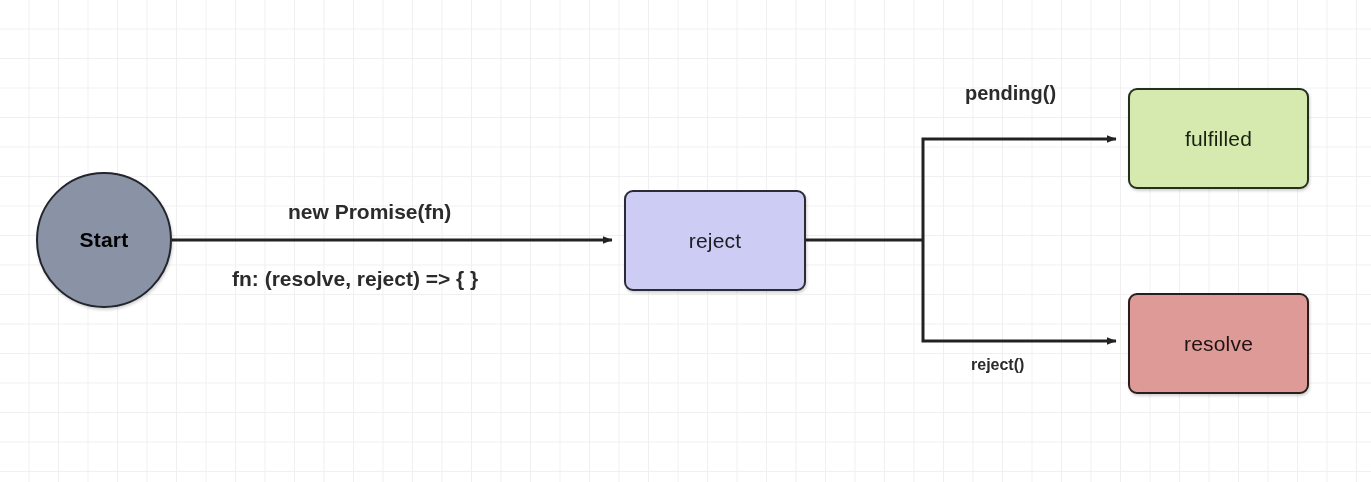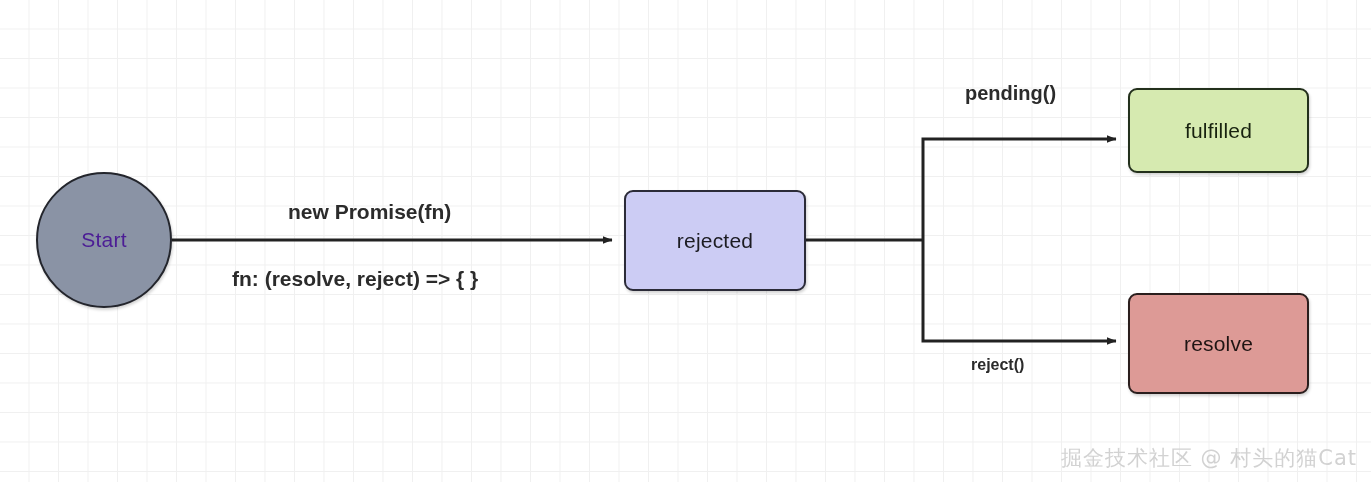--- a/index.html
+++ b/index.html
@@ -48,41 +48,42 @@
   }
 
   .node-start {
     left: 36px;
     top: 172px;
     width: 136px;
     height: 136px;
     border-radius: 50%;
     background: #8a93a5;
     border: 2.4px solid #23252c;
-    color: #4c1d95;
+    color: #000000;
     box-shadow: 1px 2px 3px rgba(0,0,0,0.18);
+    font-weight: bold;
   }
 
   .node-pending {
     left: 624px;
     top: 190px;
     width: 182px;
     height: 101px;
     border-radius: 9px;
     background: #ccccf4;
     border: 2.4px solid #2b2b38;
     color: #1c1c22;
     box-shadow: 1px 2px 3px rgba(0,0,0,0.18);
   }
 
   .node-fulfilled {
     left: 1128px;
     top: 88px;
     width: 181px;
-    height: 85px;
+    height: 101px;
     border-radius: 9px;
     background: #d6eab0;
     border: 2.4px solid #23301c;
     color: #18220f;
     box-shadow: 1px 2px 3px rgba(0,0,0,0.18);
   }
 
   .node-rejected {
     left: 1128px;
     top: 293px;
@@ -161,34 +162,33 @@
     <path d="M 923 240 L 923 139 L 1116 139" fill="none" stroke="#222222" stroke-width="3" stroke-linejoin="miter" marker-end="url(#arrowhead)"></path>
 
     <path d="M 923 240 L 923 341 L 1116 341" fill="none" stroke="#222222" stroke-width="3" stroke-linejoin="miter" marker-end="url(#arrowhead)"></path>
   </svg>
 
   <div class="node node-start">
     <span>Start</span>
   </div>
 
   <div class="node node-pending">
-    <span>rejected</span>
+    <span>reject</span>
   </div>
 
   <div class="node node-fulfilled">
     <span>fulfilled</span>
   </div>
 
   <div class="node node-rejected">
     <span>resolve</span>
   </div>
 
   <div class="edge-label label-new-promise">new Promise(fn)</div>
 
   <div class="edge-label label-fn-signature">fn: (resolve, reject) =&gt; { }</div>
 
   <div class="edge-label label-resolve">pending()</div>
 
   <div class="edge-label label-reject">reject()</div>
 
-  <div class="watermark">掘金技术社区 @ 村头的猫Cat</div>
 
 </div>
 
 </body></html>

